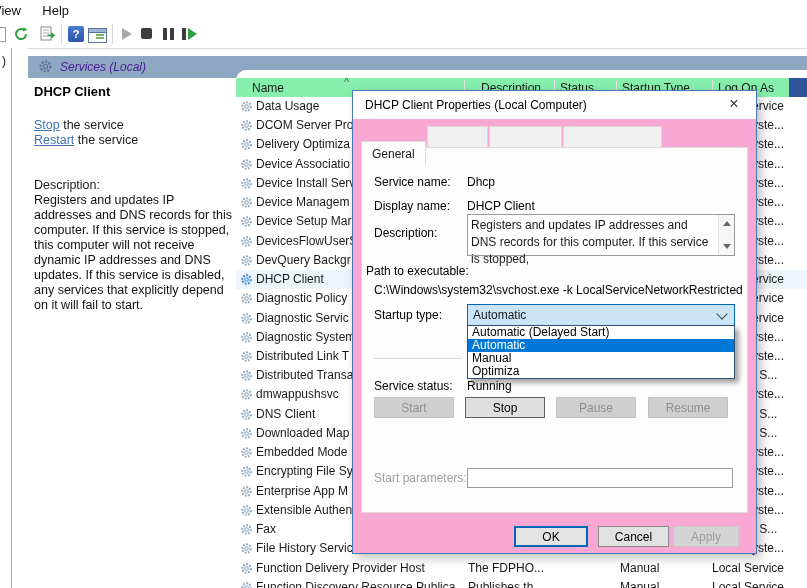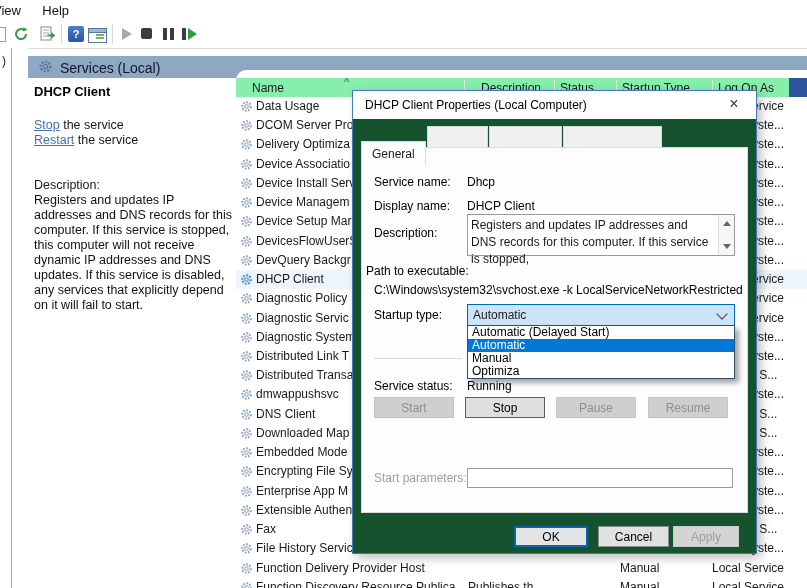--- a/index.html
+++ b/index.html
@@ -30,21 +30,21 @@
   .icon-restart b{display:inline-block;width:0;height:0;border-left:9px solid #2e9e3e;border-top:6px solid transparent;border-bottom:6px solid transparent;margin-left:2px;}
 
   
   .tree-strip{position:absolute;left:0;top:48px;width:28px;bottom:0;background:#fff;}
   .tree-strip .lbl{position:absolute;left:2px;top:6px;font-size:12px;color:#222;}
   .tree-divider{position:absolute;left:11px;top:0;width:1px;height:100%;background:#a8adb3;}
 
   
   .band{position:absolute;left:28px;top:56px;right:0;height:22px;background:#8ea7c2;}
   .band-icon{position:absolute;left:10px;top:3px;}
-  .band-title{position:absolute;left:32px;top:4px;font-size:14px;color:#0f172a;}
+  .band-title{position:absolute;left:32px;top:4px;font-size:12px;color:#4c1d95;font-style:italic;}
   .info-panel{position:absolute;left:28px;top:78px;width:208px;bottom:0;background:#fff;}
   .info-title{position:absolute;left:6px;top:6px;font-size:13px;font-weight:bold;color:#000;}
   .info-links{position:absolute;left:6px;top:40px;line-height:15px;font-size:12.5px;}
   .info-links a{color:#4173b4;text-decoration:underline;cursor:pointer;}
   .info-desc-label{position:absolute;left:6px;top:100px;font-size:12.5px;}
   .info-desc{position:absolute;left:6px;top:115px;width:198px;font-size:12.5px;line-height:15px;color:#111;}
 
   .list-panel{position:absolute;left:236px;top:70px;right:0;bottom:0;background:#fff;border-top-left-radius:10px;overflow:hidden;}
   .list-header{position:absolute;left:0;top:8px;right:0;height:19px;background:#86efac;}
   .col-h{position:absolute;top:3px;font-size:12px;color:#1a1a1a;white-space:nowrap;}
@@ -54,21 +54,21 @@
 
   .svc-row{position:absolute;left:0;right:0;height:19px;}
   .svc-row.selected{background:#edf4fb;}
   .svc-icon{position:absolute;left:4px;top:3px;width:13px;height:13px;}
   .svc-name{position:absolute;left:20px;top:2px;width:212px;white-space:nowrap;overflow:hidden;}
   .svc-desc{position:absolute;left:232px;top:2px;width:142px;white-space:nowrap;overflow:hidden;}
   .svc-startup{position:absolute;left:384px;top:2px;width:85px;white-space:nowrap;overflow:hidden;}
   .svc-logon{position:absolute;left:476px;top:2px;width:94px;white-space:nowrap;overflow:hidden;}
 
   
-  .dialog{position:absolute;left:352px;top:90px;width:403px;height:462px;background:#14532d;
+  .dialog{position:absolute;left:352px;top:90px;width:403px;height:462px;background:#f9a8d4;
           border:1px solid #4579b8;box-shadow:4px 4px 10px rgba(0,0,0,.25);z-index:40;}
   .dlg-titlebar{position:absolute;left:0;top:0;right:0;height:28px;background:#fff;}
   .dlg-title{position:absolute;left:12px;top:7px;font-size:12px;color:#000;}
   .dlg-close{position:absolute;right:12px;top:4px;font-size:16px;color:#333;width:20px;text-align:center;cursor:pointer;}
   .dlg-tabs{position:absolute;left:8px;top:35px;height:22px;}
   .tab{display:inline-block;padding:20px 10px 4px 10px;font-size:12px;background:#f0f0f0;
        border:1px solid #d9d9d9;border-bottom:none;margin-right:1px;vertical-align:bottom;}
   .tab.active{background:#fdfdfd;position:relative;z-index:5;padding-top:5px;margin-top:-2px;border-color:#dcdcdc;}
   .dlg-page{position:absolute;left:8px;top:56px;width:385px;height:364px;background:#fdfdfd;border:1px solid #dcdcdc;}
   .fld-label{position:absolute;font-size:12px;color:#000;}
@@ -375,20 +375,21 @@
             </svg></span>
           <span class="svc-name">File History Servic</span>
           <span class="svc-logon">Local Syste...</span>
         </div>
         <div class="svc-row" style="top: 488.52px;">
           <span class="svc-icon"><svg width="13" height="13" viewBox="0 0 16 16">
               <circle cx="8" cy="8" r="5.2" fill="none" stroke="#93a9bf" stroke-width="2.6" stroke-dasharray="2.3 1.6"></circle>
               <circle cx="8" cy="8" r="2.2" fill="none" stroke="#93a9bf" stroke-width="1.4"></circle>
             </svg></span>
           <span class="svc-name">Function Delivery Provider Host</span>
+          <span class="svc-desc">The FDPHO...</span>
           <span class="svc-startup">Manual</span>
           <span class="svc-logon">Local Service</span>
         </div>
         <div class="svc-row" style="top: 507.75px;">
           <span class="svc-icon"><svg width="13" height="13" viewBox="0 0 16 16">
               <circle cx="8" cy="8" r="5.2" fill="none" stroke="#93a9bf" stroke-width="2.6" stroke-dasharray="2.3 1.6"></circle>
               <circle cx="8" cy="8" r="2.2" fill="none" stroke="#93a9bf" stroke-width="1.4"></circle>
             </svg></span>
           <span class="svc-name">Function Discovery Resource Publica...</span>
           <span class="svc-desc">Publishes th...</span>

